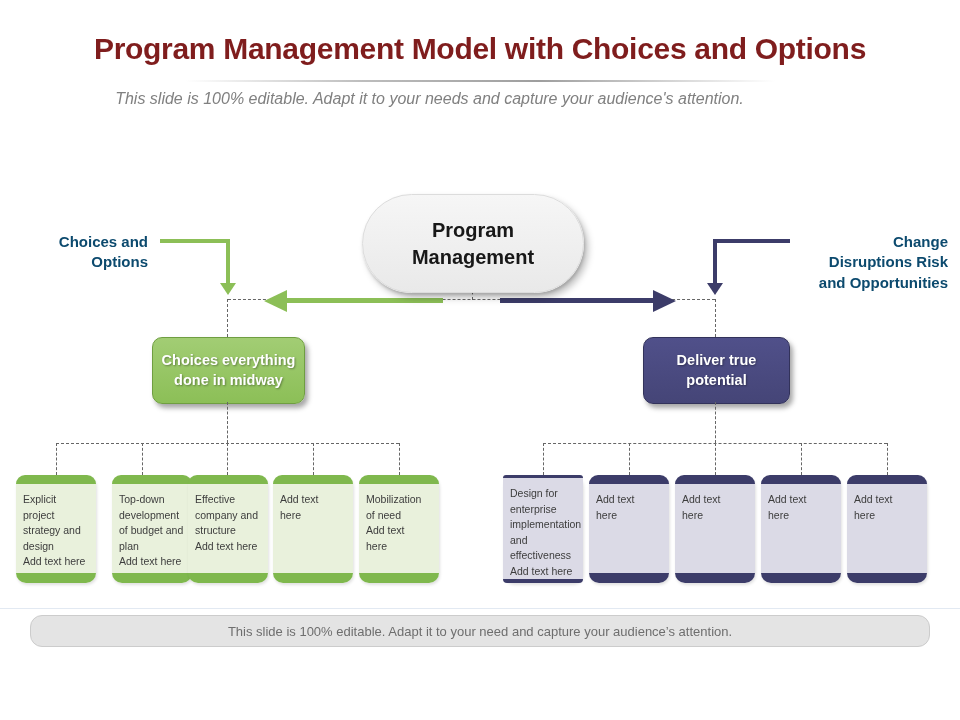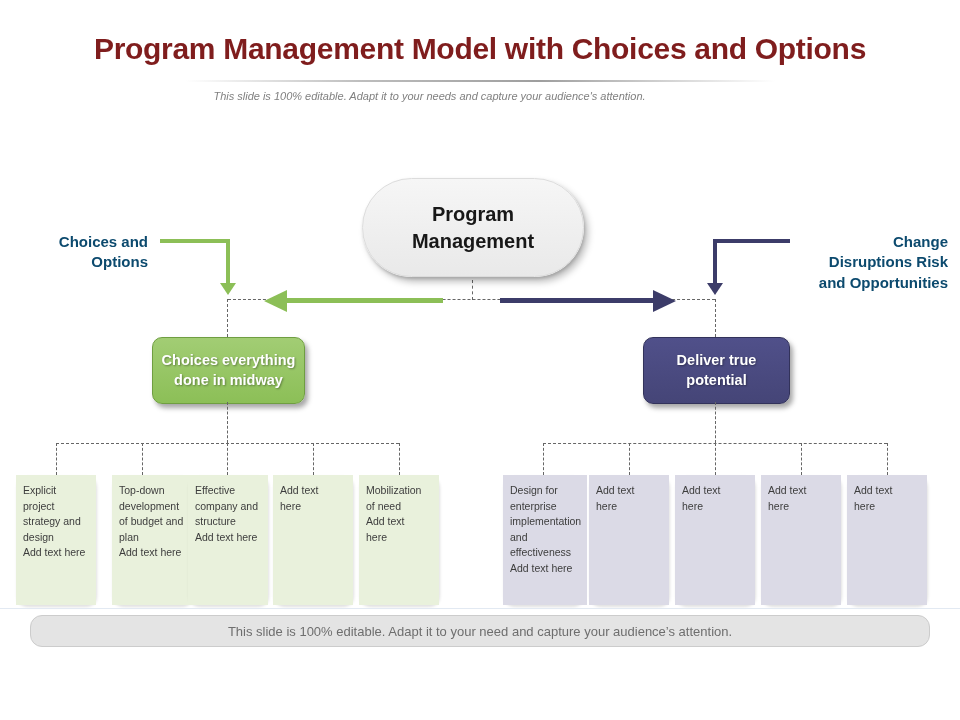--- a/index.html
+++ b/index.html
@@ -12,32 +12,32 @@
   .title{
     position:absolute;top:32px;left:0;width:960px;text-align:center;
     font-size:30px;font-weight:bold;letter-spacing:-0.3px;color:#7f1d1d;
   }
   .title-divider{
     position:absolute;top:80px;left:185px;width:590px;height:2px;
     background:linear-gradient(90deg, rgba(190,190,190,0), #bdbdbd 30%, #9e9e9e 60%, rgba(190,190,190,0));
   }
   .subtitle{
     position:absolute;top:90px;left:0;width:859px;text-align:center;
-    font-size:11px;font-style:italic;color:#808080;
+    font-size:16px;font-style:italic;color:#808080;
   }
   
   .dash-h{position:absolute;border-top:1px dashed var(--dash);height:0;}
   .dash-v{position:absolute;border-left:1px dashed var(--dash);width:0;}
   .elbow{position:absolute;}
   .arrowhead-down{position:absolute;width:0;height:0;border-left:8px solid transparent;border-right:8px solid transparent;}
   .arrowhead-left{position:absolute;width:0;height:0;border-top:11px solid transparent;border-bottom:11px solid transparent;}
   .arrowhead-right{position:absolute;width:0;height:0;border-top:11px solid transparent;border-bottom:11px solid transparent;}
   
   .pill{
-    position:absolute;left:362px;top:178px;width:220px;height:97px;border-radius:50px;
+    position:absolute;left:362px;top:194px;width:220px;height:97px;border-radius:50px;
     background:linear-gradient(180deg,#f6f6f6,#e9e9e9);
     border:1px solid #dcdcdc;
     box-shadow:4px 5px 7px rgba(0,0,0,0.25), 1px 2px 3px rgba(0,0,0,0.15);
     display:flex;align-items:center;justify-content:center;text-align:center;
     font-size:20px;font-weight:bold;line-height:1.35;color:#181818;
   }
   
   .side-label{position:absolute;font-size:15px;font-weight:bold;line-height:1.35;color:#0c4a6e;}
   #label-left{left:30px;top:232px;width:118px;text-align:right;}
   #label-right{left:798px;top:232px;width:150px;text-align:right;}
@@ -46,21 +46,21 @@
     position:absolute;top:337px;height:65px;border-radius:10px;
     display:flex;align-items:center;justify-content:center;text-align:center;
     font-size:14.5px;font-weight:bold;color:#fff;line-height:1.35;
     text-shadow:1px 1px 2px rgba(0,0,0,0.35);
     box-shadow:3px 4px 5px rgba(0,0,0,0.35);
   }
   #mid-left{left:152px;width:151px;background:linear-gradient(180deg,#a2cd74,var(--green));border:1px solid #6f9e41;}
   #mid-right{left:643px;width:145px;background:linear-gradient(180deg,#50508a,var(--navy));border:1px solid #32325a;}
   
   .child{
-    position:absolute;top:475px;width:80px;height:130px;display:flex;
+    position:absolute;top:475px;width:80px;height:108px;display:flex;flex-direction:column;
     box-shadow:1px 2px 3px rgba(0,0,0,0.12);border-radius:10px;
   }
   .cap-top{height:9px;border-radius:10px 10px 0 0;}
   .cap-bottom{height:10px;border-radius:0 0 10px 10px;}
   .child-body{flex:1;}
   .child-text{padding:8px 6px 0 7px;font-size:10.5px;line-height:15.5px;color:#3d3d3d;}
   .green-child .cap-top,.green-child .cap-bottom{background:var(--green-cap);}
   .green-child .child-body{background:var(--green-light);}
   .navy-child .cap-top,.navy-child .cap-bottom{background:var(--navy-cap);}
   .navy-child .child-body{background:var(--lavender-light);}

